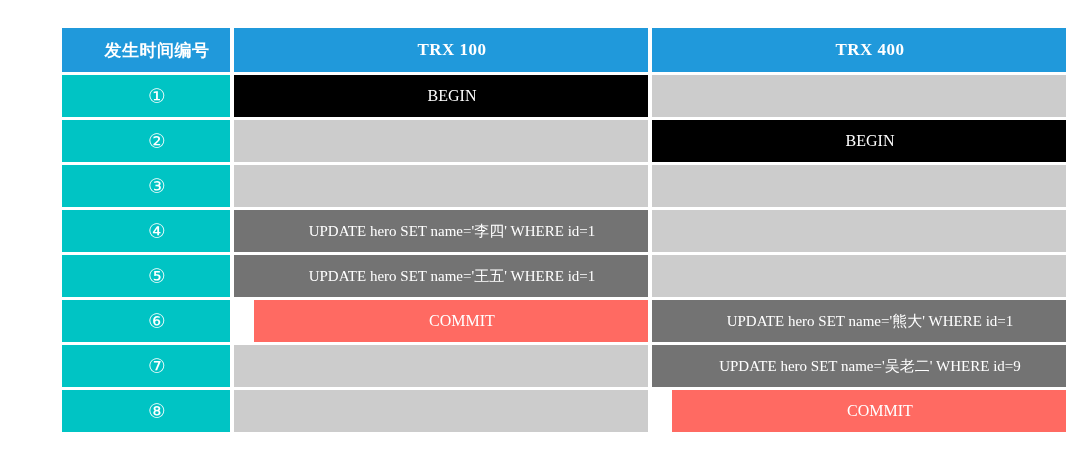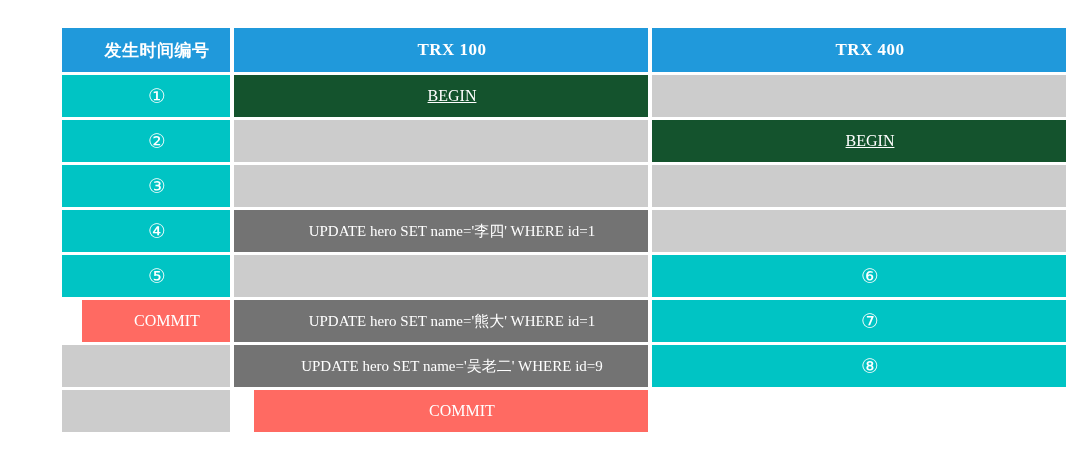--- a/index.html
+++ b/index.html
@@ -34,21 +34,21 @@
     background: #2099db;
     font-weight: bold;
     font-size: 17px;
     letter-spacing: 0.5px;
   }
   .seq-cell {
     background: #00c4c4;
     font-size: 20px;
     font-family: "DejaVu Sans", "DejaVu Serif", sans-serif;
   }
-  .cell[data-type="begin"]  { background: #14532d; font-size: 16px; text-decoration: underline; }
+  .cell[data-type="begin"]  { background: #000000; font-size: 16px; }
   .cell[data-type="commit"] { background: #ff6a62; font-size: 16px; margin-left: 20px; }
   .cell[data-type="update"] { background: #737373; font-size: 15px; }
   .cell[data-type="empty"]  { background: #cccccc; }
 </style>
 </head>
 <body>
 
 <div class="trx-table">
 
   <div class="cell header-cell">发生时间编号</div>
@@ -65,20 +65,21 @@
 
   <div class="cell seq-cell">③</div>
   <div class="cell" data-type="empty"></div>
   <div class="cell" data-type="empty"></div>
 
   <div class="cell seq-cell">④</div>
   <div class="cell" data-type="update">UPDATE hero SET name='李四' WHERE id=1</div>
   <div class="cell" data-type="empty"></div>
 
   <div class="cell seq-cell">⑤</div>
+  <div class="cell" data-type="update">UPDATE hero SET name='王五' WHERE id=1</div>
   <div class="cell" data-type="empty"></div>
 
   <div class="cell seq-cell">⑥</div>
   <div class="cell" data-type="commit">COMMIT</div>
   <div class="cell" data-type="update">UPDATE hero SET name='熊大' WHERE id=1</div>
 
   <div class="cell seq-cell">⑦</div>
   <div class="cell" data-type="empty"></div>
   <div class="cell" data-type="update">UPDATE hero SET name='吴老二' WHERE id=9</div>
 

